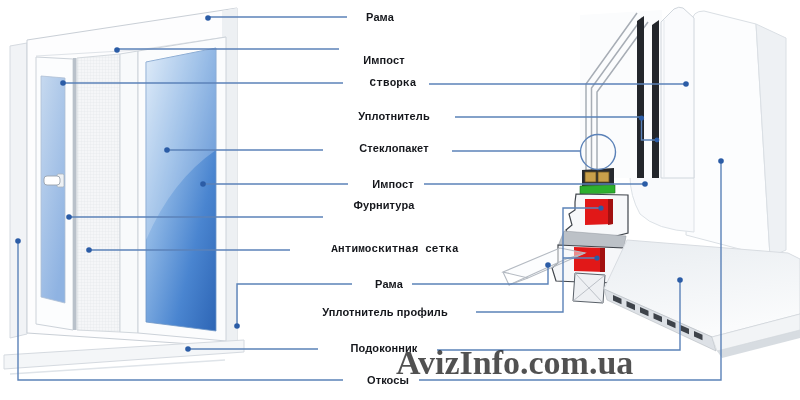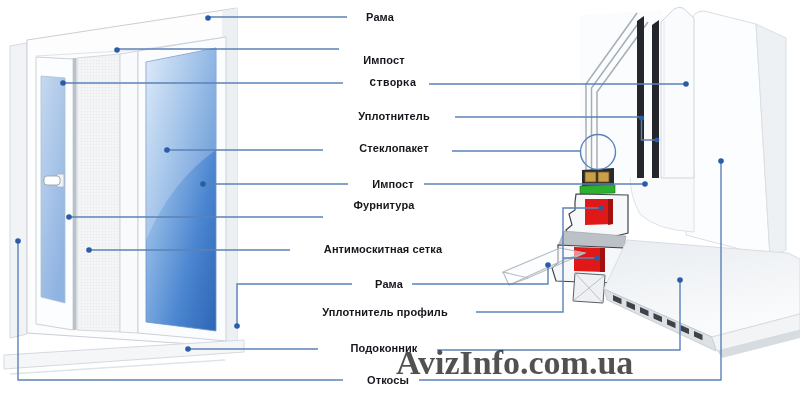--- a/index.html
+++ b/index.html
@@ -173,19 +173,19 @@
 
 <div class="watermark">AvizInfo.com.ua</div>
 
 <div class="lbl" style="left:373px;top:17px;">Рама</div>
 <div class="lbl" style="left:377px;top:60px;">Импост</div>
 <div class="lbl" style="left:386px;top:83px;font-family:Liberation Mono, monospace;">Створка</div>
 <div class="lbl" style="left:387px;top:116px;">Уплотнитель</div>
 <div class="lbl" style="left:387px;top:148px;">Стеклопакет</div>
 <div class="lbl" style="left:386px;top:184px;">Импост</div>
 <div class="lbl" style="left:377px;top:205px;">Фурнитура</div>
-<div class="lbl" style="left:376px;top:249px;">Антимоскитная сетка</div>
+<div class="lbl" style="left:388px;top:249px;font-family:Liberation Mono, monospace;">Антимоскитная сетка</div>
 <div class="lbl" style="left:382px;top:284px;">Рама</div>
 <div class="lbl" style="left:378px;top:312px;">Уплотнитель профиль</div>
 <div class="lbl" style="left:377px;top:348px;">Подоконник</div>
 <div class="lbl" style="left:381px;top:380px;">Откосы</div>
 
 </div>
 
 </body></html>

